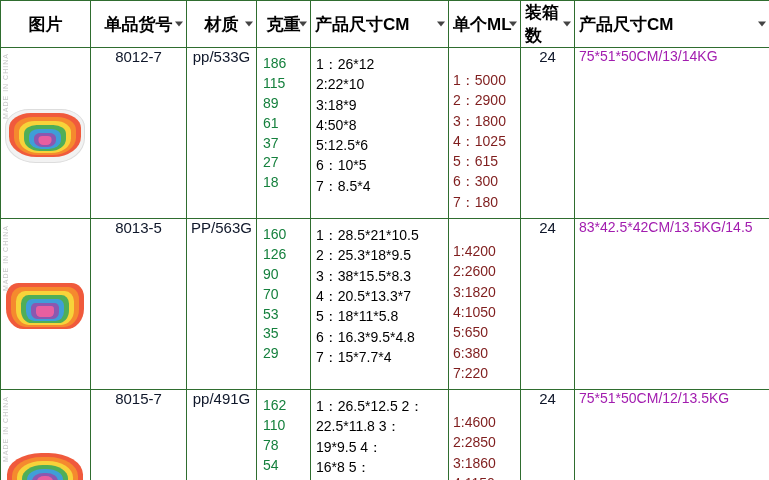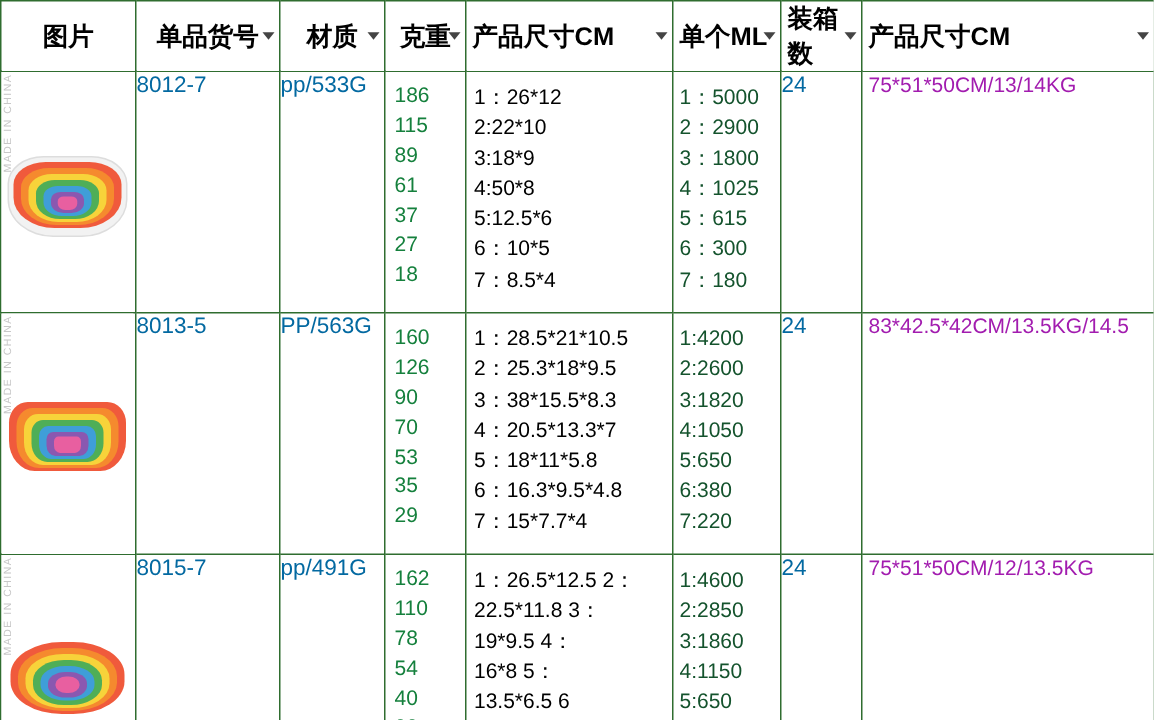--- a/index.html
+++ b/index.html
@@ -95,24 +95,24 @@
     left: 1px;
     top: 42%;
     font-size: 7px;
     color: #c8c8c8;
     transform: rotate(-90deg);
     transform-origin: left top;
     white-space: nowrap;
     letter-spacing: 1px;
   }
   td.cell-center {
-    text-align: left;
+    text-align: center;
     vertical-align: middle;
     font-size: 15px;
-    color: #0369a1;
+    color: #0f172a;
   }
   td.cell-mid-left {
     text-align: left;
     vertical-align: middle;
     font-size: 14px;
     color: #a21caf;
     padding-left: 4px;
   }
   .stacklist {
     padding: 6px 4px 6px 6px;
@@ -125,22 +125,23 @@
     padding: 6px 3px 6px 5px;
     font-size: 14px;
     line-height: 1.45;
     color: #000000;
     white-space: pre-line;
   }
   .mls {
     padding: 6px 3px 6px 4px;
     font-size: 14px;
     line-height: 1.45;
-    color: #14532d;
+    color: #7f1d1d;
     white-space: pre-line;
+    margin-top: 16px;
   }
   .outer {
     padding-left: 4px;
     font-size: 14px;
     white-space: nowrap;
     overflow: visible;
   }
 </style>
 </head>
 <body>

